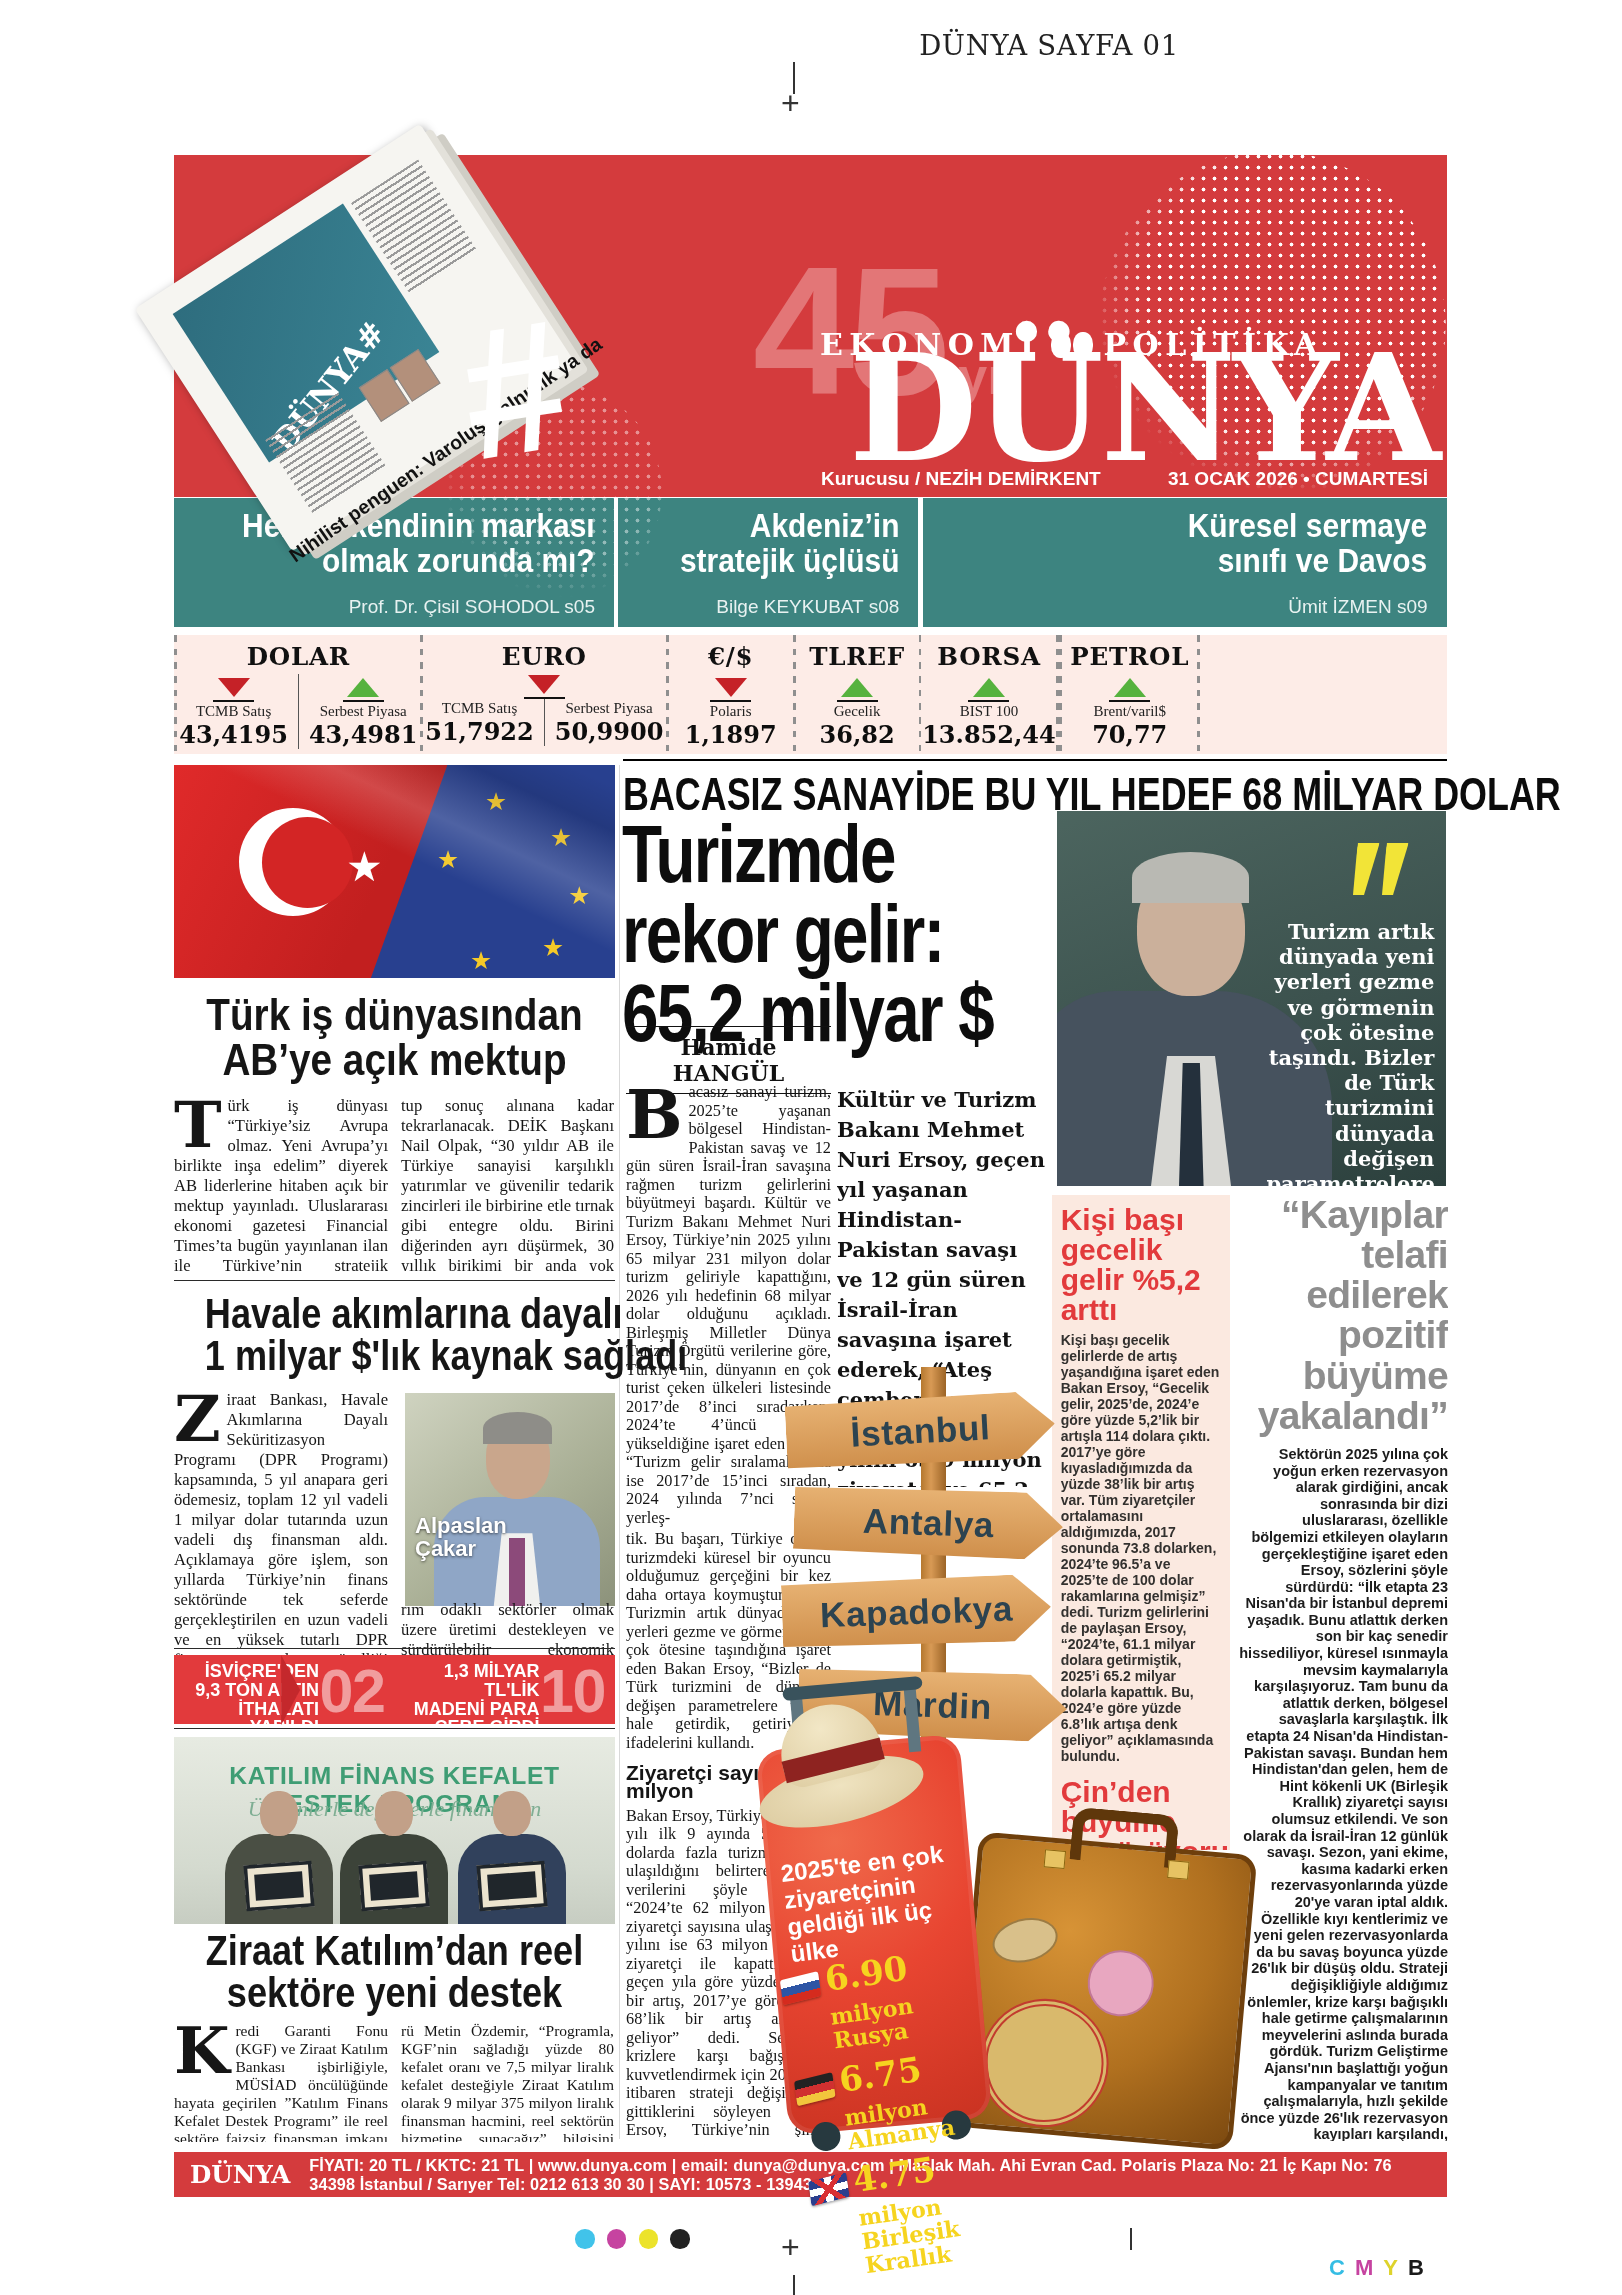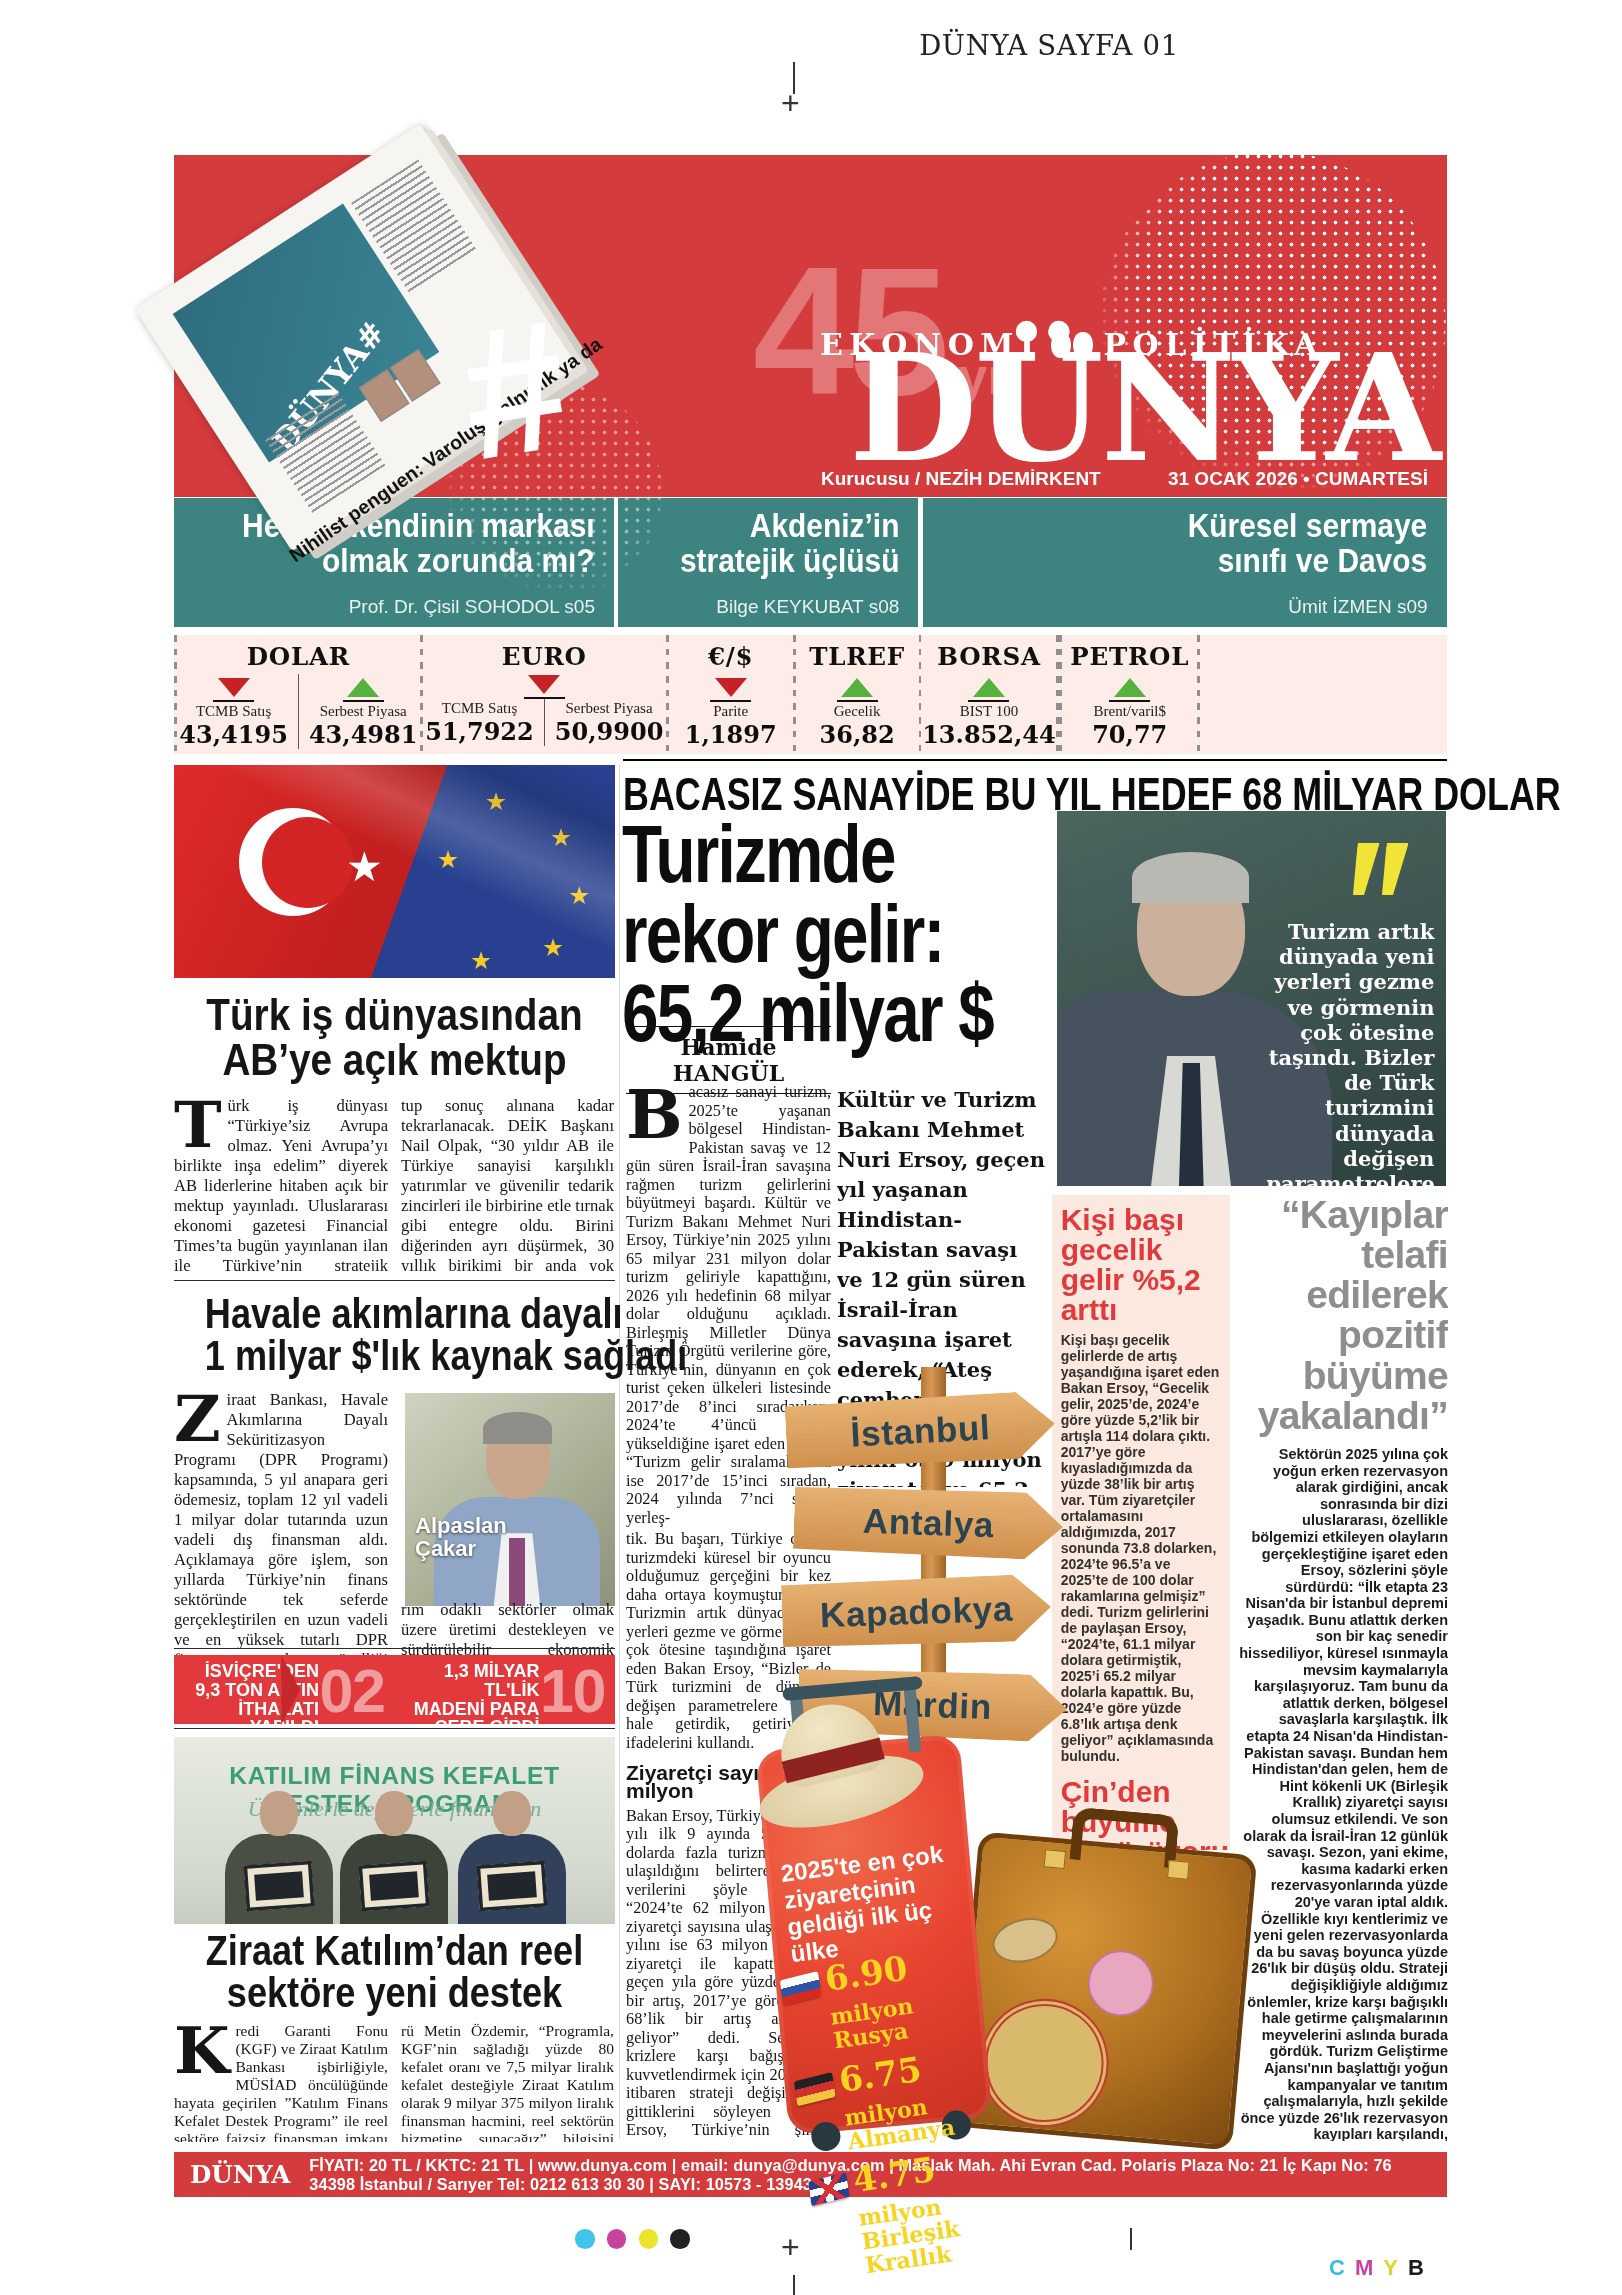--- a/index.html
+++ b/index.html
@@ -302,21 +302,21 @@
     </div>
     <div class="mdash"></div>
     <div class="mgroup" style="width:124px;">
       <div class="mname">€/$</div>
       <div class="mcells">
           <div class="mcell">
         <span class="arr" data-dir="down">
               <i></i>
               <b></b>
             </span>
-        <div class="mlabel">Parite</div>
+        <div class="mlabel">Polaris</div>
         <div class="mvalue">1,1897</div>
       </div>
         </div>
     </div>
     <div class="mdash"></div>
     <div class="mgroup" style="width:123px;">
       <div class="mname">TLREF</div>
       <div class="mcells">
           <div class="mcell">
         <span class="arr" data-dir="up">

